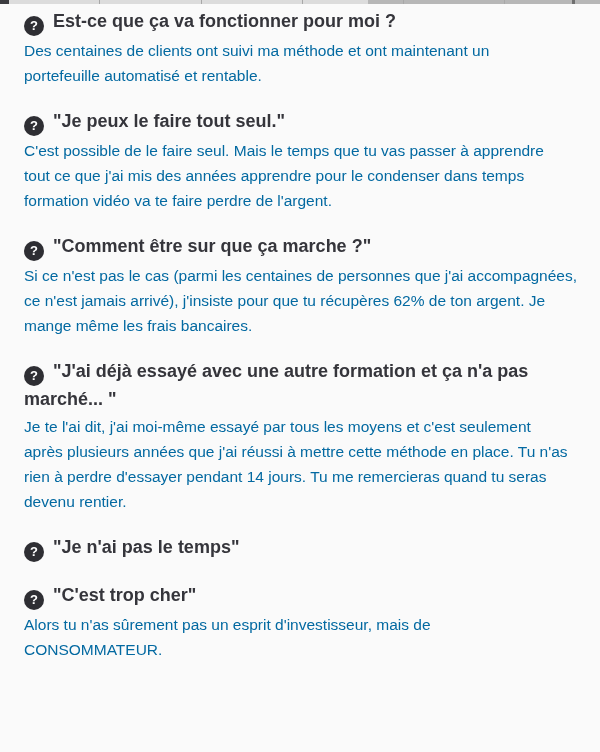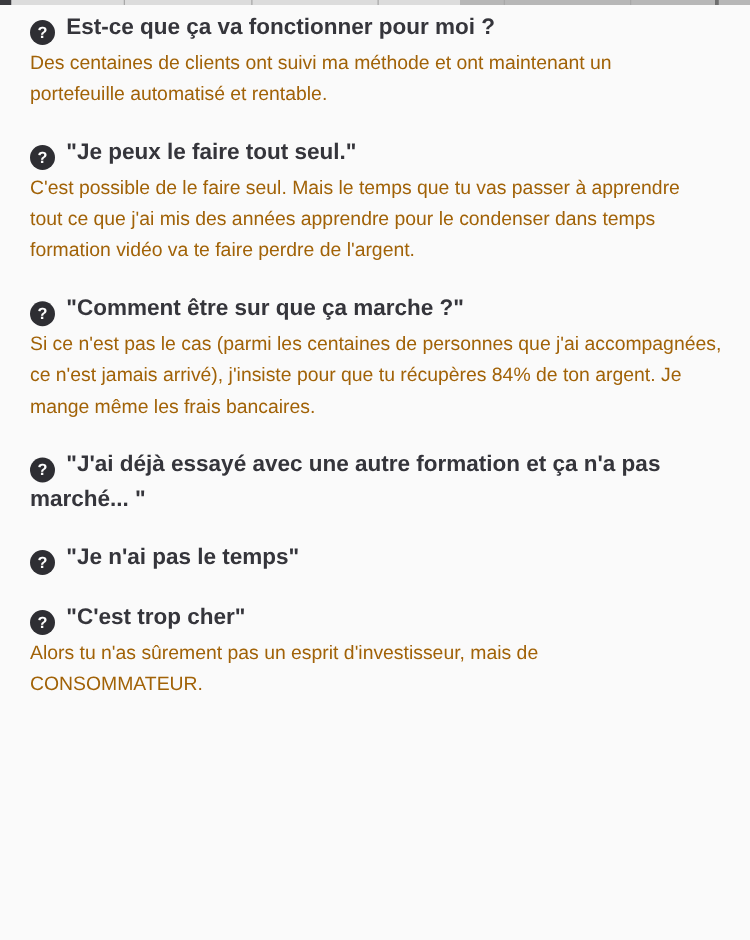--- a/index.html
+++ b/index.html
@@ -51,21 +51,21 @@
     background: #2e2e33;
     color: #ffffff;
     font-size: 13px;
     font-weight: 700;
     vertical-align: -3px;
     margin-right: 9px;
   }
   .answer {
     font-size: 15.5px;
     line-height: 25px;
-    color: #a16207;
+    color: #0369a1;
     margin: 0;
     white-space: pre;
   }
   .answer + .answer { margin-top: 14px; }
 </style>
 </head>
 <body>
 
 <div class="page">
 
@@ -89,27 +89,31 @@
   <section class="faq-item">
     <h2 class="question"><span class="qicon">?</span><span class="qtext">"Je peux le faire tout seul."</span></h2>
     <p class="answer">C'est possible de le faire seul. Mais le temps que tu vas passer à apprendre
 tout ce que j'ai mis des années apprendre pour le condenser dans temps
 formation vidéo va te faire perdre de l'argent.</p>
   </section>
 
   <section class="faq-item">
     <h2 class="question"><span class="qicon">?</span><span class="qtext">"Comment être sur que ça marche ?"</span></h2>
     <p class="answer">Si ce n'est pas le cas (parmi les centaines de personnes que j'ai accompagnées,
-ce n'est jamais arrivé), j'insiste pour que tu récupères 84% de ton argent. Je
+ce n'est jamais arrivé), j'insiste pour que tu récupères 62% de ton argent. Je
 mange même les frais bancaires.</p>
   </section>
 
   <section class="faq-item">
     <h2 class="question"><span class="qicon">?</span><span class="qtext">"J'ai déjà essayé avec une autre formation et ça n'a pas
 marché... "</span></h2>
+    <p class="answer">Je te l'ai dit, j'ai moi-même essayé par tous les moyens et c'est seulement
+après plusieurs années que j'ai réussi à mettre cette méthode en place. Tu n'as
+rien à perdre d'essayer pendant 14 jours. Tu me remercieras quand tu seras
+devenu rentier.</p>
   </section>
 
   <section class="faq-item">
     <h2 class="question"><span class="qicon">?</span><span class="qtext">"Je n'ai pas le temps"</span></h2>
   </section>
 
   <section class="faq-item">
     <h2 class="question"><span class="qicon">?</span><span class="qtext">"C'est trop cher"</span></h2>
     <p class="answer">Alors tu n'as sûrement pas un esprit d'investisseur, mais de
 CONSOMMATEUR.</p>

